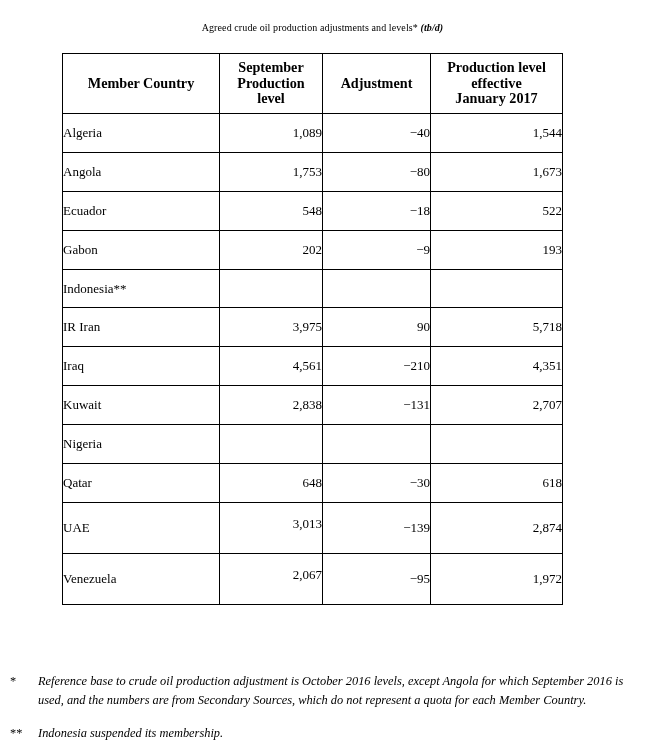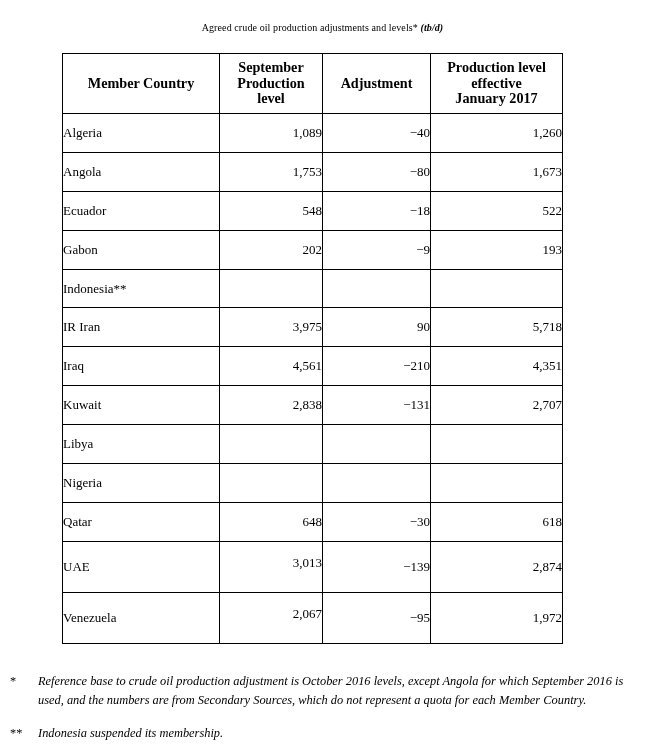--- a/index.html
+++ b/index.html
@@ -145,21 +145,21 @@
           <span class="hline">effective</span>
           <span class="hline">January 2017</span>
         </th>
       </tr>
     </thead>
     <tbody id="table-body">
         <tr>
           <td class="country">Algeria</td>
           <td class="num ref-cell">1,089</td>
           <td class="num">−40</td>
-          <td class="num">1,260</td>
+          <td class="num">1,544</td>
         </tr>
         <tr>
           <td class="country">Angola</td>
           <td class="num ref-cell">1,753</td>
           <td class="num">−80</td>
           <td class="num">1,673</td>
         </tr>
         <tr>
           <td class="country">Ecuador</td>
           <td class="num ref-cell">548</td>
@@ -188,26 +188,20 @@
           <td class="country">Iraq</td>
           <td class="num ref-cell">4,561</td>
           <td class="num">−210</td>
           <td class="num">4,351</td>
         </tr>
         <tr>
           <td class="country">Kuwait</td>
           <td class="num ref-cell">2,838</td>
           <td class="num">−131</td>
           <td class="num">2,707</td>
-        </tr>
-        <tr>
-          <td class="country">Libya</td>
-          <td class="num ref-cell"></td>
-          <td class="num"></td>
-          <td class="num"></td>
         </tr>
         <tr>
           <td class="country">Nigeria</td>
           <td class="num ref-cell"></td>
           <td class="num"></td>
           <td class="num"></td>
         </tr>
         <tr>
           <td class="country">Qatar</td>
           <td class="num ref-cell">648</td>

